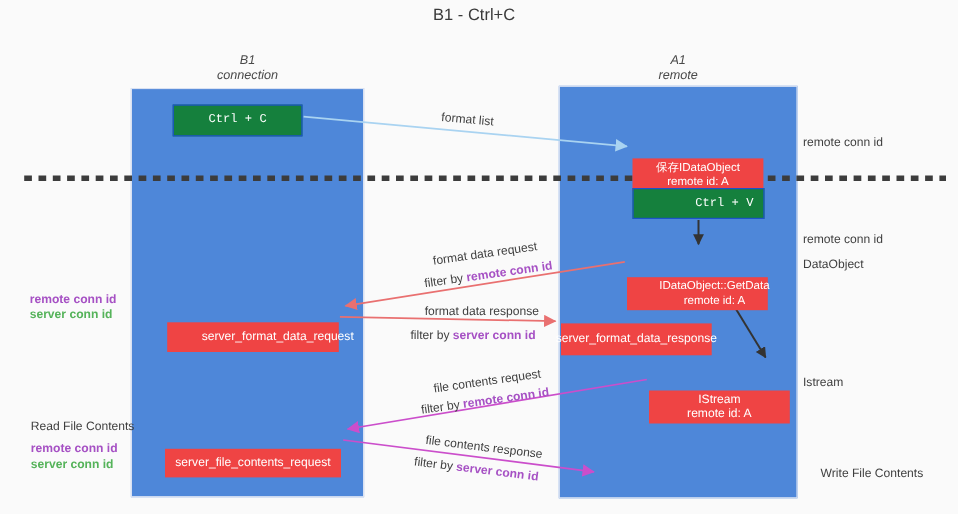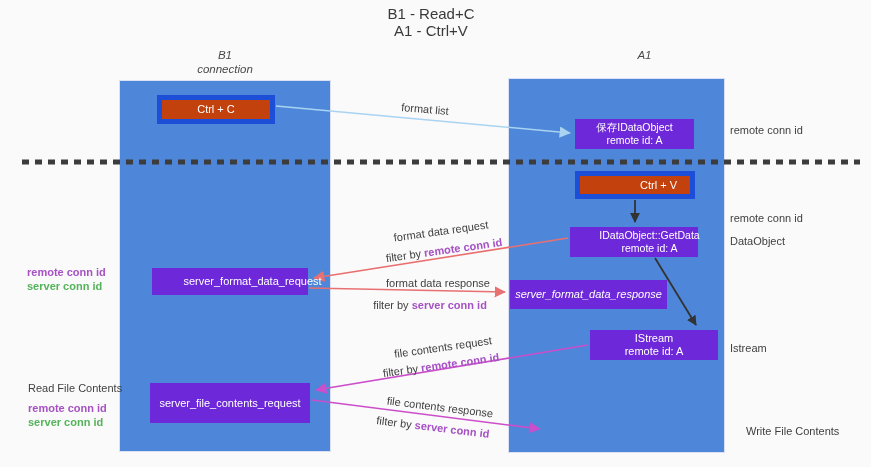--- a/index.html
+++ b/index.html
@@ -13,42 +13,42 @@
   }
   .title{
     position:absolute;left:331px;top:5px;width:200px;text-align:center;
     font-size:15px;line-height:17px;color:#3a3a3a;
   }
   .col-header{
     position:absolute;top:48px;text-align:center;font-size:11.5px;
     line-height:14px;color:#4a4a4a;font-style:italic;
   }
   .col-header.left{left:119px;width:212px;}
-  .col-header.right{left:536px;width:217px;}
+  .col-header.right{left:508px;width:217px;}
   .lifeline{
     position:absolute;background:#4e87d9;border:1px solid #d9e1f2;
     box-sizing:border-box;
   }
   .lifeline.left{left:119px;top:80px;width:212px;height:372px;}
   .lifeline.right{left:508px;top:78px;width:217px;height:375px;}
   .node{
     position:absolute;display:flex;flex-direction:column;align-items:center;
     justify-content:center;color:#ffffff;font-size:11px;line-height:13px;
     text-align:center;box-sizing:border-box;
   }
-  .node.green{background:#c2410c;border:5px solid #1d4ed8;}
-  .node.orange{background:#6d28d9;}
+  .node.green{background:#15803d;border:1px solid #1d4ed8;font-family:Liberation Mono, monospace;}
+  .node.orange{background:#ef4444;margin-top:25px;}
   .n-ctrl-c{left:157px;top:95px;width:118px;height:29px;}
   .n-save{left:575px;top:119px;width:119px;height:30px;font-size:10.5px;}
   .n-ctrl-v{left:575px;top:171px;width:120px;height:28px;padding-left:47px;}
   .n-getdata{left:570px;top:227px;width:128px;height:30px;font-size:10.5px;padding-left:31px;}
   .n-format-req{left:152px;top:268px;width:156px;height:27px;padding-left:45px;}
-  .n-format-resp{left:510px;top:280px;width:157px;height:29px;font-style:italic;}
+  .n-format-resp{left:510px;top:269px;width:137px;height:29px;}
   .n-istream{left:590px;top:330px;width:128px;height:30px;}
-  .n-file-req{left:150px;top:383px;width:160px;height:40px;}
+  .n-file-req{left:150px;top:383px;width:160px;height:26px;}
   .n-file-resp{left:545px;top:417px;width:160px;height:27px;}
   .alabel{
     position:absolute;white-space:nowrap;font-size:11px;color:#3f3f3f;
     transform:translate(-50%,-50%);
   }
   .alabel .hl-purple{color:#a651c4;font-weight:bold;}
   .r5{transform:translate(-50%,-50%) rotate(5deg);}
   .rm8{transform:translate(-50%,-50%) rotate(-8deg);}
   .r7{transform:translate(-50%,-50%) rotate(7deg);}
   .side{
@@ -58,30 +58,30 @@
   .side .green{color:#55b35a;font-weight:bold;}
   .side .black{color:#3f3f3f;}
   svg.overlay{position:absolute;left:0;top:0;pointer-events:none;}
 </style>
 </head>
 <body>
 
 <div class="canvas">
 
   <div class="title">
-    <div>B1 - Read+C</div>
-    <div>A1 - Ctrl+V</div>
+    <div>B1 - Ctrl+C</div>
   </div>
 
   <div class="col-header left">
     <div>B1</div>
     <div>connection</div>
   </div>
   <div class="col-header right">
     <div>A1</div>
+    <div>remote</div>
   </div>
 
   <div class="lifeline left"></div>
   <div class="lifeline right"></div>
 
   <svg class="overlay" width="871" height="467" viewBox="0 0 871 467">
     <defs>
       <marker id="m-blue" markerWidth="8" markerHeight="8" refX="6.5" refY="3.5" orient="auto">
         <path d="M0,0 L7,3.5 L0,7 z" fill="#a9d3f1"></path>
       </marker>

